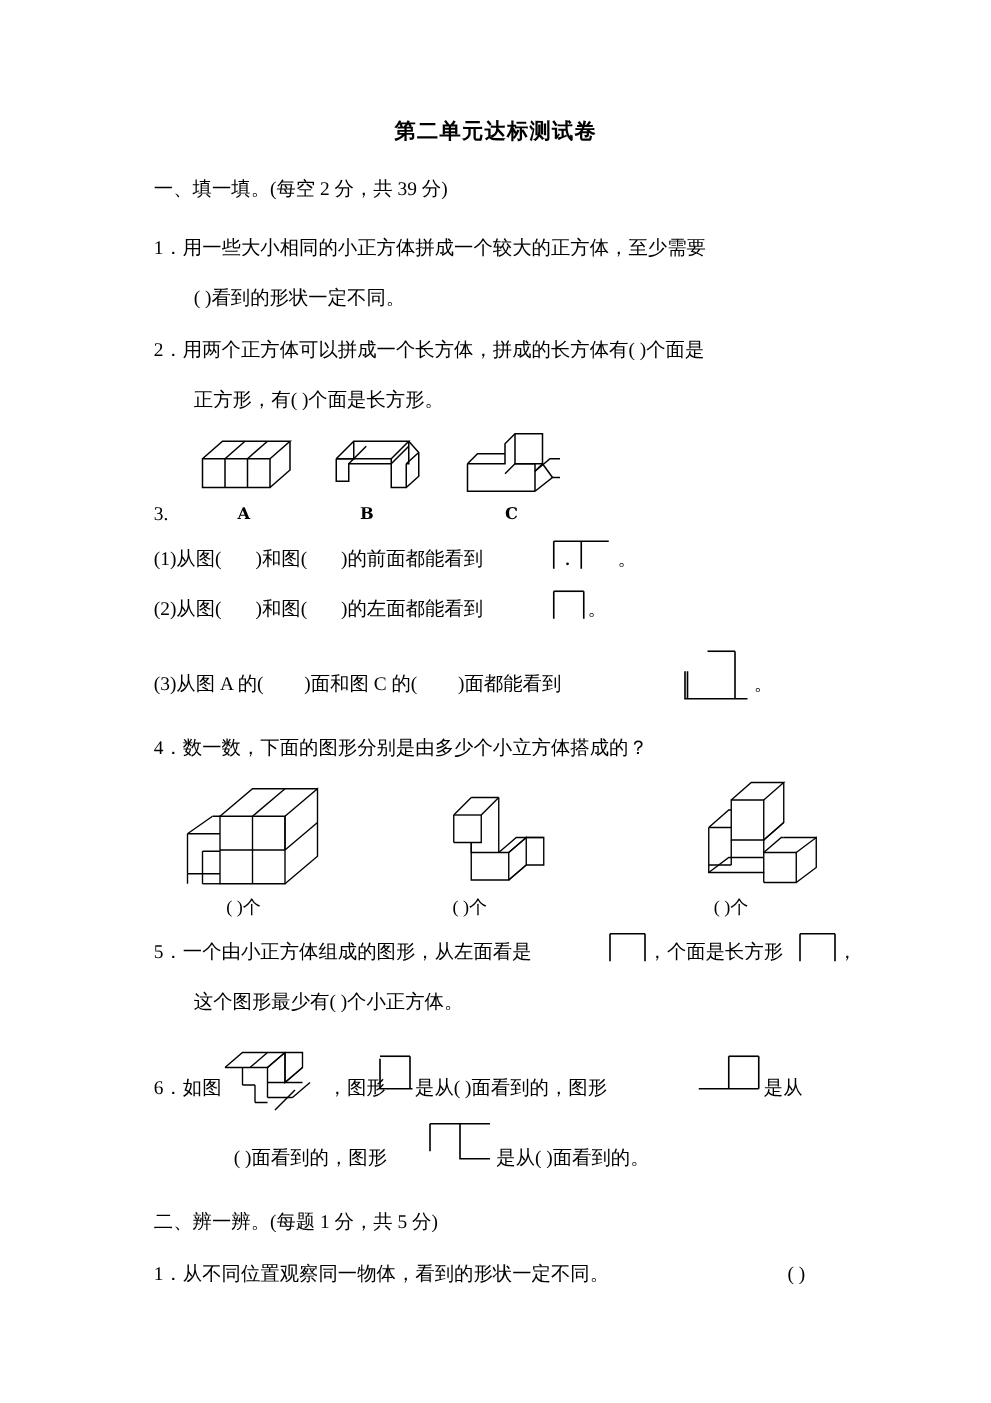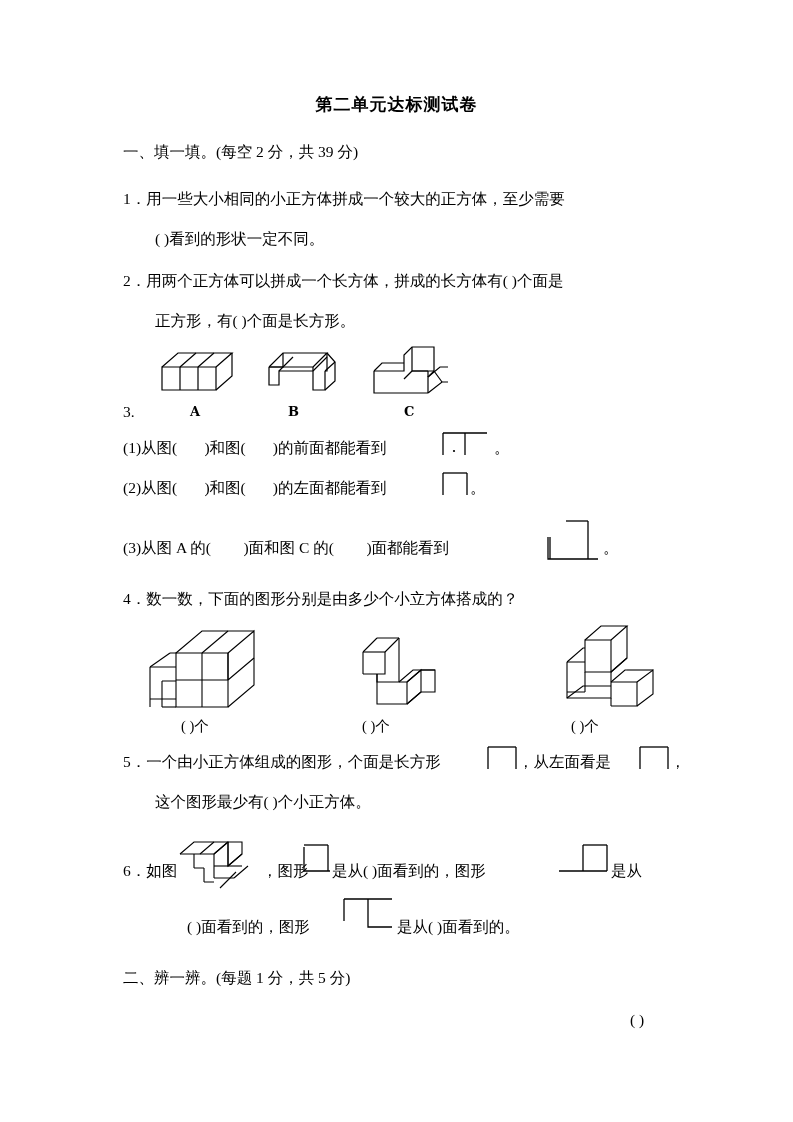--- a/index.html
+++ b/index.html
@@ -218,31 +218,31 @@
         <path d="M46,76 L46,84"></path>
         <path d="M72,60 L88,48 L88,72 L72,84"></path>
         <path d="M62,48 L78,48 L88,48"></path>
         <path d="M46,60 L60,48 L62,48"></path>
         <path d="M2,76 L18,64 L46,64"></path>
       </g>
     </svg>
   </div>
   <div class="qline" style="left:571px; top:716px; font-size:14.5px;">(      )个</div>
 
-  <div class="qline" style="left:123px; top:751px;"><span>5．</span><span>一个由小正方体组成的图形，个面是长方形</span></div>
+  <div class="qline" style="left:123px; top:751px;"><span>5．</span><span>一个由小正方体组成的图形，从左面看是</span></div>
   <div class="inlinefig" style="left:486px; top:745px;">
     <svg width="40" height="28" viewBox="0 0 40 28">
       <g fill="none" stroke="#000" stroke-width="1.3">
         <path d="M2,2 L30,2"></path>
         <path d="M2,2 L2,24"></path>
         <path d="M30,2 L30,24"></path>
       </g>
     </svg>
   </div>
-  <div class="qline" style="left:518px; top:751px;">，从左面看是</div>
+  <div class="qline" style="left:518px; top:751px;">，个面是长方形</div>
   <div class="inlinefig" style="left:638px; top:745px;">
     <svg width="40" height="28" viewBox="0 0 40 28">
       <g fill="none" stroke="#000" stroke-width="1.3">
         <path d="M2,2 L30,2"></path>
         <path d="M2,2 L2,24"></path>
         <path d="M30,2 L30,24"></path>
       </g>
     </svg>
   </div>
   <div class="qline" style="left:670px; top:751px;">，</div>
@@ -298,15 +298,16 @@
         <path d="M4,6 L52,6"></path>
         <path d="M4,6 L4,28"></path>
         <path d="M28,6 L28,34 L52,34"></path>
       </g>
     </svg>
   </div>
   <div class="qline" style="left:397px; top:916px;">是从(        )面看到的。</div>
 
   <div class="sect" style="left:123px; top:966px;">二、辨一辨。(每题 1 分，共 5 分)</div>
 
+  <div class="qline" style="left:123px; top:1009px;"><span>1．</span><span>从不同位置观察同一物体，看到的形状一定不同。</span></div>
   <div class="qline" style="left:630px; top:1009px;">(        )</div>
 
 </div>
 
 </body></html>

